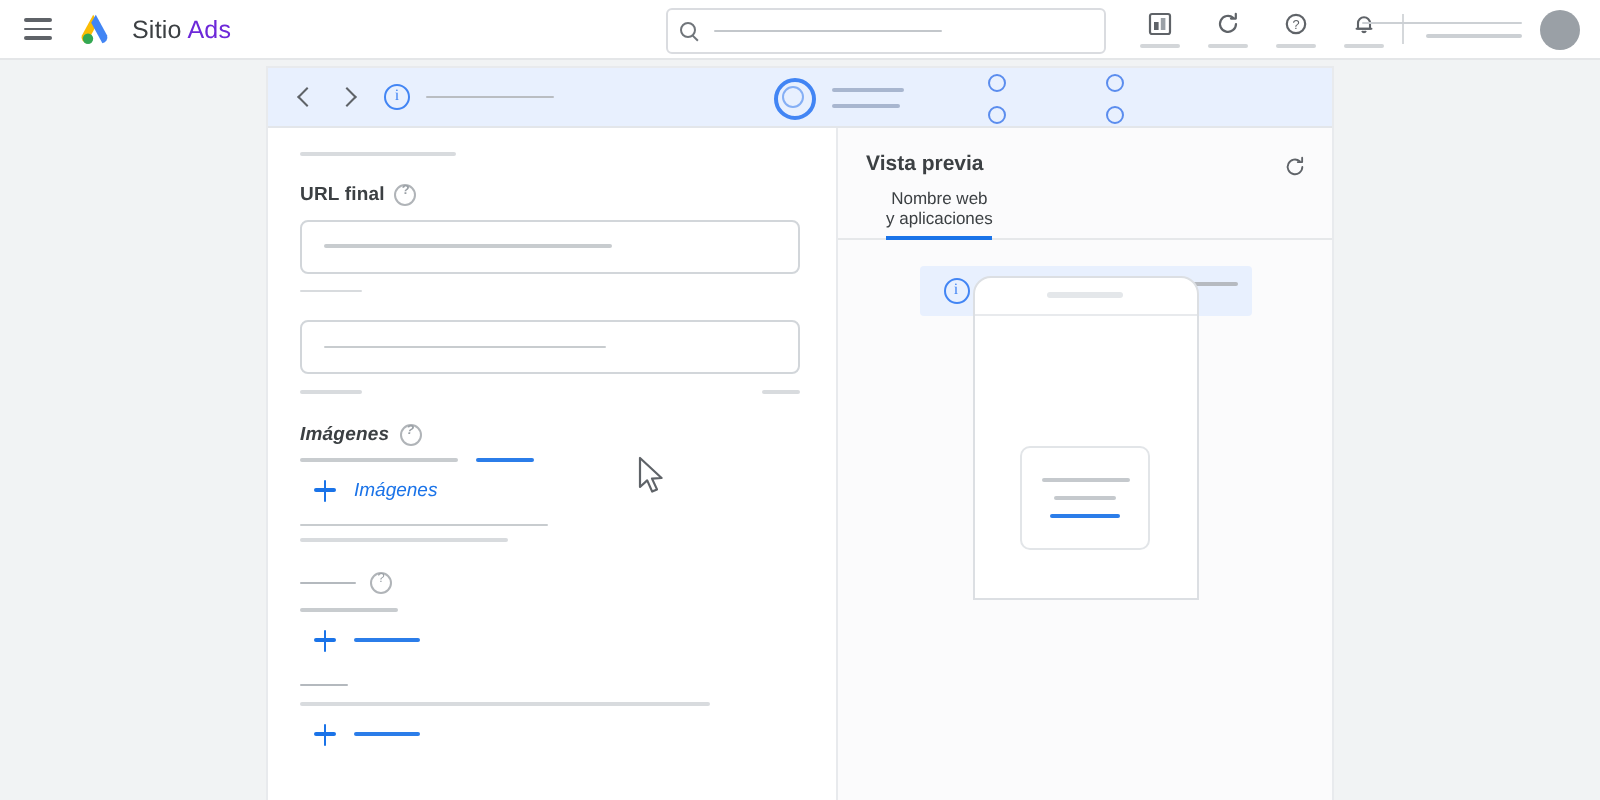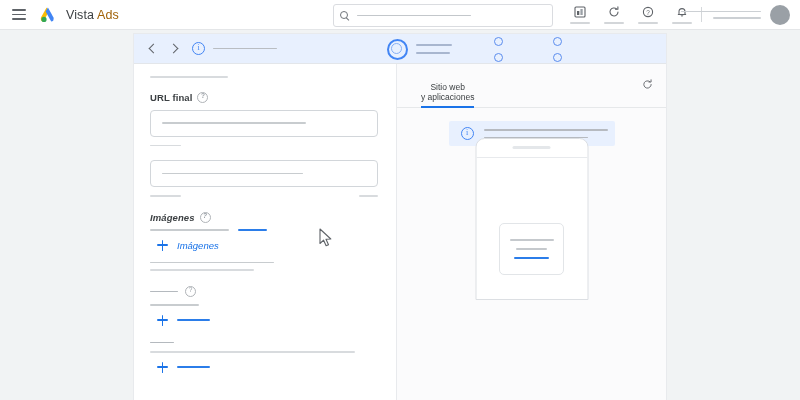--- a/index.html
+++ b/index.html
@@ -15,21 +15,21 @@
   .topbar{
     position:absolute;left:0;top:0;width:800px;height:29px;
     background:#fff;border-bottom:1px solid #e4e6e8;
     display:flex;align-items:center;
   }
   .hamburger{margin-left:12px;width:14px;height:11px;display:flex;flex-direction:column;justify-content:space-between;cursor:pointer;}
   .hamburger i{display:block;height:1.6px;background:#5f6368;border-radius:1px;}
   .brand{display:flex;align-items:center;margin-left:14px;}
   .gads-logo{width:19px;height:17px;position:relative;margin-right:7px;}
   .brand-text{font-size:12.5px;color:#3c4043;letter-spacing:.1px;white-space:nowrap;}
-  .brand-text .light{color:#a16207;text-align:center;}
+  .brand-text .light{color:#6d28d9;text-align:center;}
 
   .searchbox{
     position:absolute;left:333px;top:4px;width:218px;height:21px;
     border:1px solid #dadce0;border-radius:3px;background:#fff;
     display:flex;align-items:center;
   }
   .search-ico{margin-left:6px;width:9px;height:9px;position:relative;}
   .search-ico .ring{position:absolute;left:0;top:0;width:6px;height:6px;border:1.3px solid #70757a;border-radius:50%;}
   .search-ico .stem{position:absolute;left:6px;top:6px;width:3.6px;height:1.3px;background:#70757a;transform:rotate(45deg);transform-origin:left center;}
   .search-line{margin-left:8px;height:1.4px;width:114px;background:#c3c7cb;border-radius:1px;}
@@ -75,21 +75,21 @@
   .step .lines{display:flex;flex-direction:column;gap:6px;}
   .step .lines i{display:block;height:1.6px;background:#aab4c8;border-radius:1px;}
   .step.active .lines i{background:#a8b6cf;}
   .step .lines i.w1{width:36px;}
   .step .lines i.w2{width:34px;}
   .step.sm{flex-direction:column;align-items:flex-start;gap:0;}
   .step-sm-row{display:flex;align-items:center;gap:8px;height:11px;}
 
   
   .panes{display:flex;height:336px;}
-  .form-pane{width:263px;box-sizing:border-box;padding:0;background:#fff;border-right:1px solid #e8eaed;}
+  .form-pane{width:285px;box-sizing:border-box;padding:0;background:#fff;border-right:1px solid #e8eaed;}
   .prev-pane{flex:1;background:#fbfbfc;position:relative;}
 
   
   .fp-inner{padding:12px 18px 0 16px;}
   .skel{display:block;background:#c8cccf;border-radius:1px;height:1.6px;}
   .skel.dk{background:#b4b9be;}
   .skel.lt{background:#d8dbde;}
   .field-label{font-size:9.5px;color:#3c4043;display:flex;align-items:center;gap:5px;font-weight:600;letter-spacing:.1px;}
   .help-ico{width:9px;height:9px;border-radius:50%;border:1px solid #b0b4b8;position:relative;flex:0 0 auto;}
   .help-ico:after{content:"?";position:absolute;left:0;right:0;top:-1.5px;text-align:center;font-size:6.5px;line-height:10px;color:#9aa0a6;}
@@ -159,21 +159,21 @@
     </div>
 
     <div class="brand">
       <div class="gads-logo">
         <svg width="19" height="17" viewBox="0 0 19 17">
           <path d="M6.6 1.4 L1.0 11.6 A3.0 3.0 0 0 0 3.3 15.6 L8.9 5.4 Z" fill="#fbbc04"></path>
           <path d="M7.9 1.4 L13.5 11.6 A3.0 3.0 0 0 1 11.2 15.6 L5.6 5.4 Z" fill="#4285f4"></path>
           <circle cx="4.0" cy="13.4" r="2.6" fill="#34a853"></circle>
         </svg>
       </div>
-      <div class="brand-text"><span>Vista</span> <span class="light">Ads</span></div>
+      <div class="brand-text"><span>Sitio</span> <span class="light">Ads</span></div>
     </div>
 
     <div class="searchbox">
       <div class="search-ico">
         <span class="ring"></span>
           <span class="stem"></span>
       </div>
       <span class="search-line"></span>
     </div>
 
@@ -335,29 +335,30 @@
               <span class="plus"></span>
               <span class="bline"></span>
             </div>
           </div>
 
         </div>
       </div>
 
       <div class="prev-pane">
         <div class="pv-head">
+          <div class="pv-title">Vista previa</div>
           <div class="refresh">
             <svg width="11" height="11" viewBox="0 0 12 12">
                 <path d="M10 6 A4 4 0 1 1 8.6 2.9" fill="none" stroke="#5f6368" stroke-width="1" stroke-linecap="round"></path>
                 <path d="M9.9 0.9 L9.9 3.3 L7.5 3.3" fill="none" stroke="#5f6368" stroke-width="1" stroke-linecap="round" stroke-linejoin="round"></path>
               </svg>
           </div>
           <div class="tabs">
             <div class="tab active">
-              <span class="t1">Sitio web</span>
+              <span class="t1">Nombre web</span>
               <span class="t2">y aplicaciones</span>
             </div>
             <div class="tab">
               <span class="skelline"></span>
             </div>
           </div>
         </div>
         <div class="tabs-rule"></div>
 
         <div class="info-banner">

